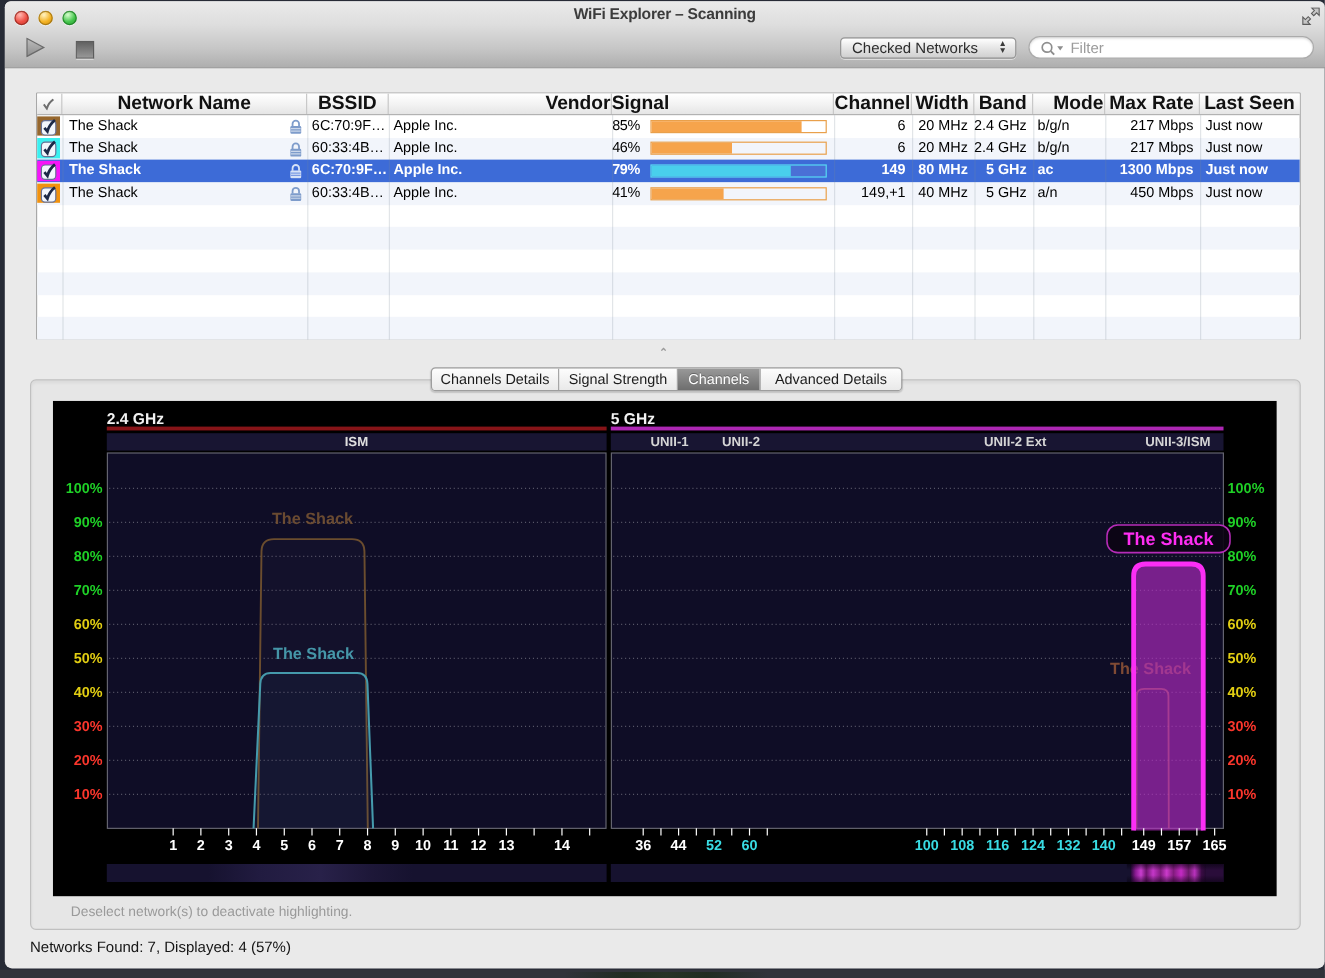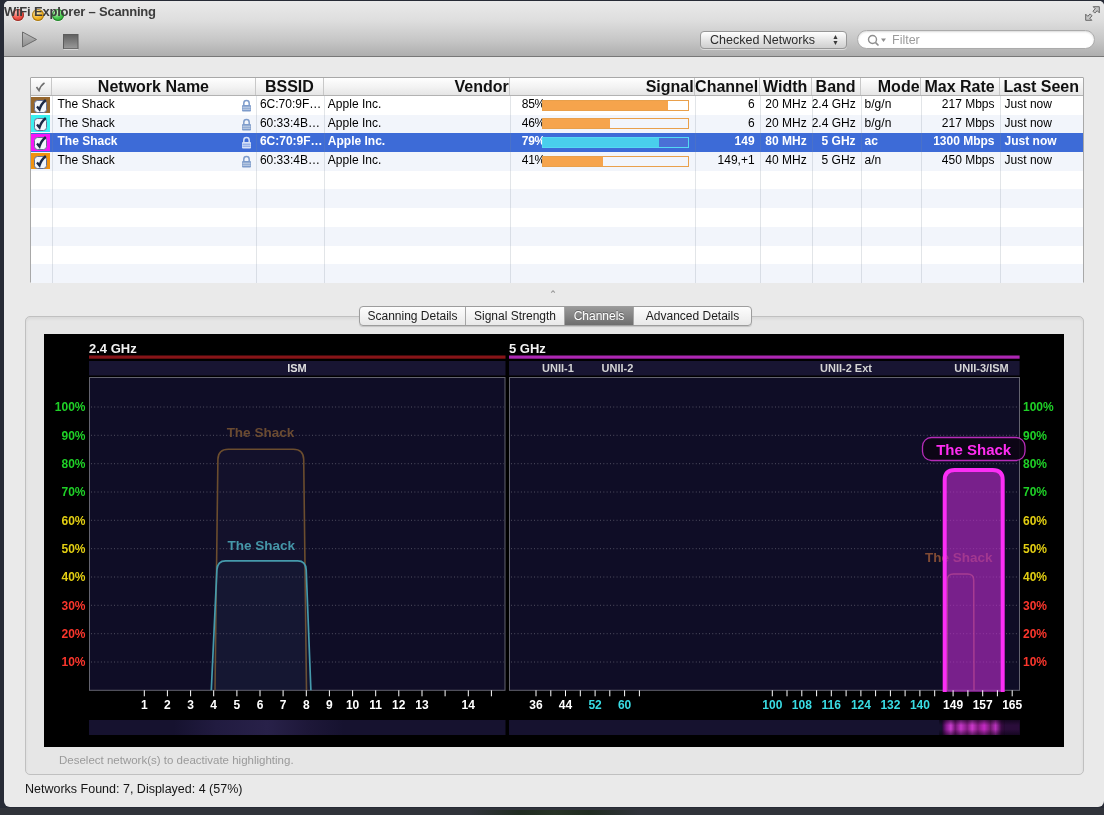--- a/index.html
+++ b/index.html
@@ -3,42 +3,42 @@
 *{margin:0;padding:0;box-sizing:border-box}
 i{font-style:normal;display:block}
 html,body{width:1104px;height:815px;overflow:hidden}
 body{background:#272b36;font-family:"Liberation Sans",sans-serif;position:relative}
 #win{position:absolute;left:4px;top:1px;width:1100px;height:806px;background:#eaeaea;border-radius:5px 5px 6px 6px}
 #tbar{position:absolute;left:0;top:0;width:100%;height:56px;background:linear-gradient(#eaeaea,#dedede 35%,#c6c6c6 72%,#aeaeae);border-bottom:1px solid #777;border-radius:5px 5px 0 0}
 .tl{position:absolute;top:7.5px;width:12px;height:12px;border-radius:50%}
 #tlr{left:8px;background:radial-gradient(circle at 38% 28%,#ffada6 6%,#ee4f44 52%,#bf372f);box-shadow:inset 0 0 0 1px rgba(140,40,32,.75),0 1px 0 rgba(255,255,255,.4)}
 #tly{left:28px;background:radial-gradient(circle at 38% 28%,#ffedb3 6%,#f4b222 52%,#c8890f);box-shadow:inset 0 0 0 1px rgba(150,108,16,.75),0 1px 0 rgba(255,255,255,.4)}
 #tlg{left:47.5px;background:radial-gradient(circle at 38% 28%,#c8f8c0 6%,#44c54c 52%,#24942c);box-shadow:inset 0 0 0 1px rgba(30,120,36,.75),0 1px 0 rgba(255,255,255,.4)}
-#wtitle{position:absolute;top:2.5px;left:0;width:100%;font-size:13px;font-weight:bold;color:#3c3c3c;letter-spacing:-0.2px}
+#wtitle{position:absolute;top:2.5px;left:0;width:100%;text-align:center;font-size:13px;font-weight:bold;color:#3c3c3c;letter-spacing:-0.2px}
 #fsico{position:absolute;right:4px;top:5px}
 #btnplay{position:absolute;left:17px;top:30px}
 #btnstop{position:absolute;left:58.5px;top:32.5px}
 #popup{position:absolute;left:696px;top:29.5px;width:147px;height:18px;border-radius:4px;background:linear-gradient(#ffffff,#e8e8e8 45%,#cfcfcf);border:1px solid #979797;box-shadow:0 1px 0 rgba(255,255,255,.5);font-size:12.5px;color:#2c2c2c;line-height:16.5px;padding-left:9px}
 #popup .arr{position:absolute;right:7px;top:2px;font-size:7px;line-height:6.5px;color:#3a3a3a;text-align:center}
 #search{position:absolute;left:853px;top:29px;width:238px;height:18.5px;border-radius:10px;background:#fff;border:1px solid #ababab;box-shadow:inset 0 1px 2px rgba(0,0,0,.15)}
 #search .ph{position:absolute;left:34px;top:2px;font-size:12.5px;color:#9b9b9b}
 #search svg{position:absolute;left:9px;top:3px}
 
 #tbl{position:absolute;left:25.5px;top:76px;width:1054.5px;height:206px;background:#fff;border:1px solid #a8a8a8;border-radius:1px}
 #thead{display:flex;height:18px;background:linear-gradient(#ffffff,#f2f2f2 55%,#e5e5e5);border-bottom:1px solid #b2b2b2;font-size:16px;font-weight:bold;color:#111}
 #thead span{display:block;text-align:center;line-height:17px;border-right:1px solid #c8c8c8;overflow:hidden}
 .row{display:flex;height:18.7px;position:relative;font-size:12px;color:#000}
 .row span{display:block;line-height:17.6px;white-space:nowrap;overflow:hidden}
 .stripe{background:#f2f5fb}
 .sel{background:#3d6bd7;color:#fff;font-weight:bold}
 .c0{width:21.5px}.c1{width:204px;padding-left:5.5px;position:relative}.c2{width:68px;padding-left:4px}.c3{width:186px;padding-left:4px}.c4{width:185px;position:relative}.c5{width:65px;text-align:right;padding-right:5px}.c6{width:52px;text-align:right;padding-right:5px}.c7{width:49px;text-align:right;padding-right:5px}.c8{width:60px;padding-left:4px}.c9{width:79px;text-align:right;padding-right:5px}.c10{width:83.5px;padding-left:5px}
 .sw{position:absolute;left:0;top:0.8px;width:19.5px;height:16.6px}
 .sw svg{position:absolute;left:2.5px;top:0px}
 .lock{position:absolute;right:4px;top:3px}
-.pct{position:absolute;left:12px;top:0;width:23.5px;letter-spacing:-0.3px}
+.pct{position:absolute;left:0;top:0;width:23.5px;text-align:right;letter-spacing:-0.3px}
 .bar{position:absolute;left:32px;top:3.8px;width:147px;height:11px;border:1px solid #e9a04b}
 .bar i{display:block;height:100%;background:#f6a44c}
 .sel .bar{border-color:#55d9f3;background:#4a70d6}
 .sel .bar i{background:#49cfec}
 .vlines{position:absolute;left:0;top:18px;width:100%;height:186.5px;pointer-events:none}
 .vl{position:absolute;top:0;width:1px;height:100%;background:rgba(125,135,150,.22)}
 
 #panel{position:absolute;left:21px;top:315px;width:1059px;height:459px;background:#e6e6e6;border:1px solid #c0c0c0;border-radius:5px;box-shadow:inset 0 2px 3px rgba(0,0,0,.06)}
 #dimple{position:absolute;left:544px;top:289px;width:10px;height:8px;color:#9a9a9a;font-size:9px;line-height:8px;text-align:center;font-weight:bold}
 #tabs{position:absolute;left:355px;top:305px;height:20px;display:flex;border:1px solid #9d9d9d;border-radius:4px;overflow:hidden;background:linear-gradient(#fdfdfd,#e9e9e9);box-shadow:0 1px 1px rgba(0,0,0,.15)}
@@ -96,22 +96,22 @@
       </div>
   </div>
   <div id="tbl">
     <div id="thead">
         <span class="c0"><svg width="11" height="10" viewBox="0 0 11 10" style="margin-top:4px">
             <path d="M1.5,5 L4,8.5 Q5.5,3.5 9.5,0.8" stroke="#6e6e6e" stroke-width="1.6" fill="none"></path>
           </svg></span>
         <span class="c1" style="padding-left:0;text-align:center">Network Name</span>
         <span class="c2" style="padding-left:0;text-align:center">BSSID</span>
         <span class="c3" style="padding-left:0;text-align:right">Vendor</span>
-        <span class="c4" style="text-align:right">Signal</span>
-        <span class="c5" style="text-align:center;padding-right:0">Channel</span>
+        <span class="c4" style="text-align:left">Signal</span>
+        <span class="c5" style="text-align:right;padding-right:0">Channel</span>
         <span class="c6" style="text-align:center;padding-right:0">Width</span>
         <span class="c7" style="text-align:center;padding-right:0">Band</span>
         <span class="c8" style="padding-left:0;text-align:right">Mode</span>
         <span class="c9" style="text-align:center;padding-right:0">Max Rate</span>
         <span class="c10" style="padding-left:0;text-align:center;border-right:none">Last Seen</span>
       </div>
     <div class="row">
         <span class="c0">
           <i class="sw" style="background:#96672e">
             <svg width="17" height="17" viewBox="0 0 17 17">
@@ -246,21 +246,21 @@
         <i class="vl" style="left:729.5px"></i>
         <i class="vl" style="left:781.5px"></i>
         <i class="vl" style="left:830.5px"></i>
         <i class="vl" style="left:890.5px"></i>
         <i class="vl" style="left:969.5px"></i>
       </div>
   </div>
   <div id="dimple">⌃</div>
   <div id="panel"></div>
   <div id="tabs">
-      <div style="width:106px">Scanning Details</div>
+      <div style="width:106px">Channels Details</div>
       <div style="width:99px">Signal Strength</div>
       <div class="on" style="width:69px">Channels</div>
       <div style="width:117px">Advanced Details</div>
     </div>
   <div id="deselect">Deselect network(s) to deactivate highlighting.</div>
   <div id="status">Networks Found: 7, Displayed: 4 (57%)</div>
 </div>
 <svg id="chart" width="1020" height="413" viewBox="0 0 1020 413">
     <defs>
       <linearGradient id="wfg" x1="0" y1="0" x2="1" y2="0">

